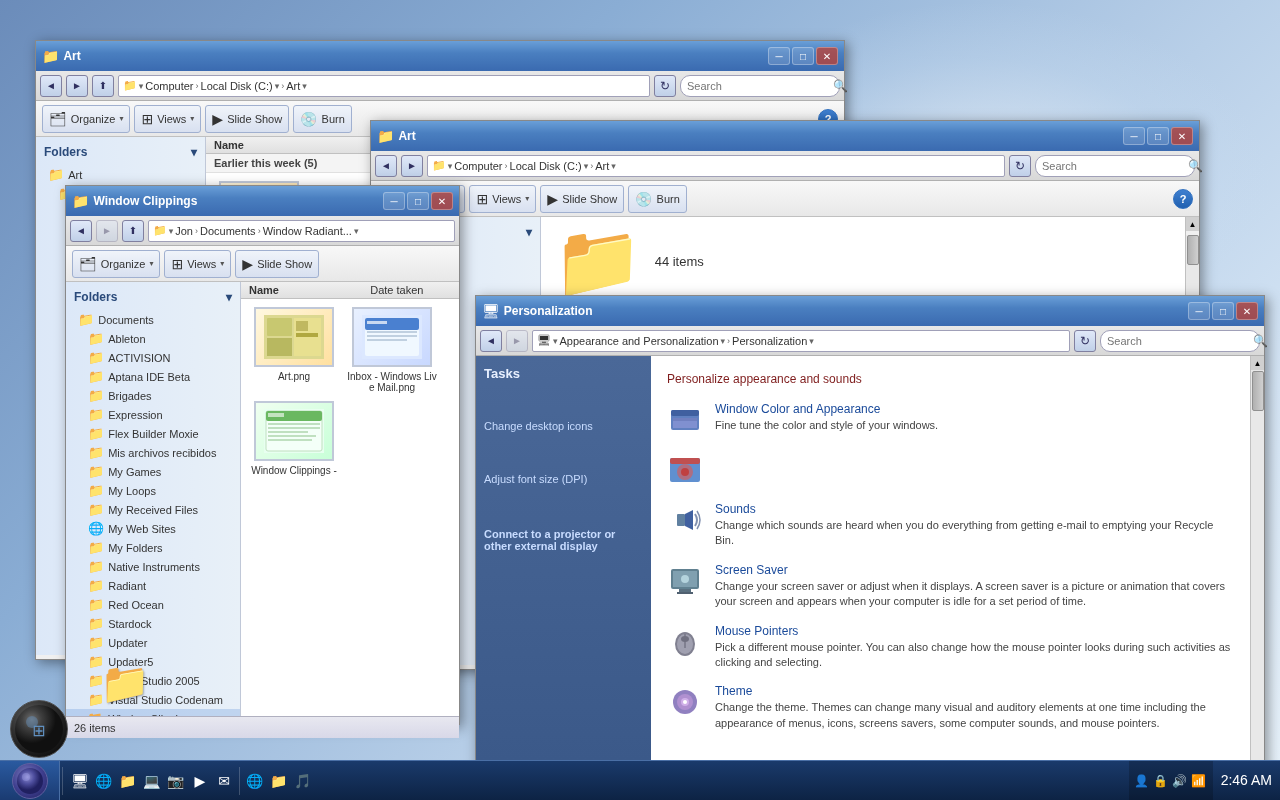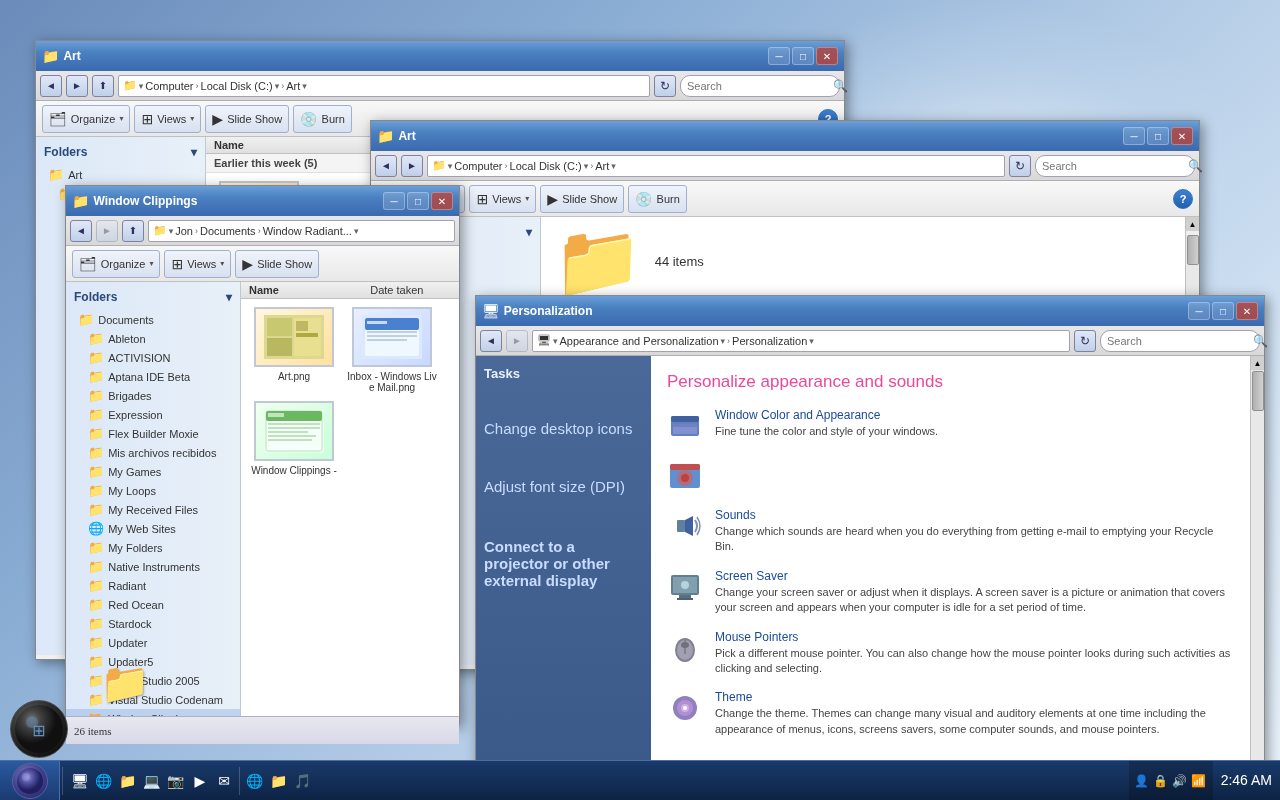--- a/index.html
+++ b/index.html
@@ -490,21 +490,21 @@
     }
 
     .side-panel-title {
       font-size: 13px;
       font-weight: bold;
       color: #e8f0ff;
       margin-bottom: 6px;
     }
 
     .side-panel-link {
-      font-size: 15px;
+      font-size: 11px;
       color: #c8dcff;
       cursor: pointer;
       padding: 2px 0;
       display: block;
       text-decoration: none;
       margin-top: 37px;
     }
 
     
     .personalize-layout {
@@ -519,23 +519,23 @@
     }
 
     .personalize-main {
       flex: 1;
       background: white;
       padding: 16px;
       overflow-y: auto;
     }
 
     .personalize-title {
-      font-size: 17px;
+      font-size: 12px;
       font-weight: normal;
-      color: #ec4899;
+      color: #7f1d1d;
       margin-bottom: 16px;
     }
 
     .personalize-item {
       display: flex;
       align-items: flex-start;
       margin-bottom: 14px;
       gap: 12px;
       cursor: pointer;
     }
@@ -587,30 +587,29 @@
       position: absolute;
       bottom: 42px;
       left: 10px;
       display: flex;
       align-items: flex-end;
       gap: 8px;
     }
 
     
     .info-bar {
-      height: 28px;
+      height: 22px;
       background: linear-gradient(to bottom, #e8e8f0 0%, #d8d8e8 100%);
       border-top: 1px solid #b0b0c0;
       display: flex;
       align-items: center;
       padding: 0 8px;
       font-size: 11px;
       color: #333;
       gap: 16px;
-      font-family: Liberation Serif, serif;
     }
 
     
     .large-folder {
       font-size: 72px;
       color: #e8b820;
       line-height: 1;
     }
 
     

